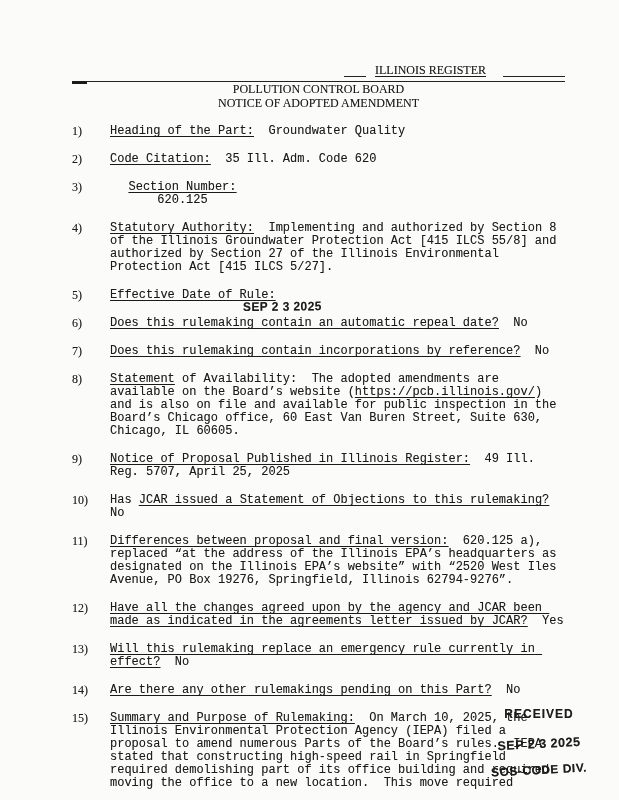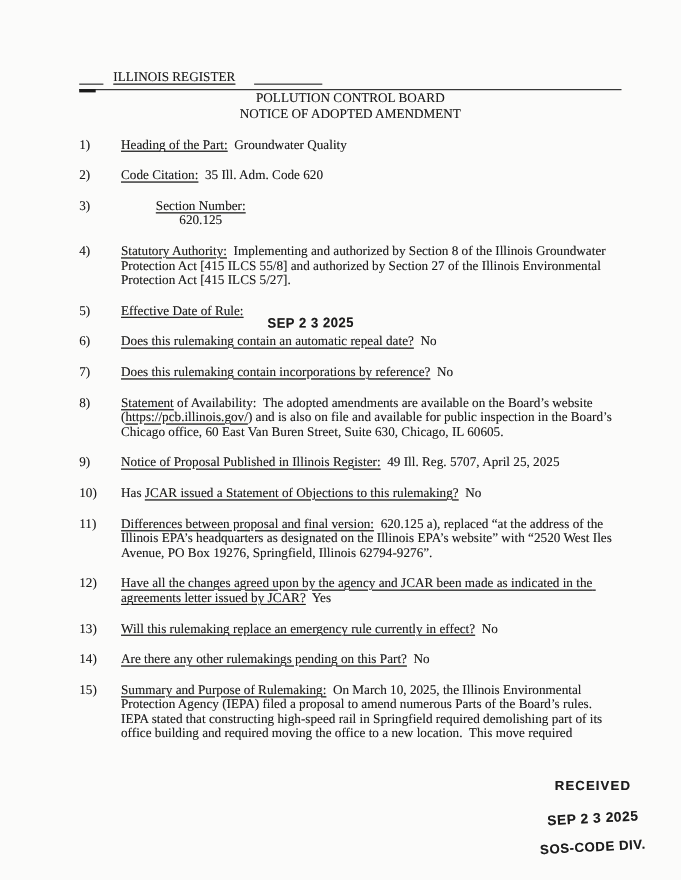--- a/index.html
+++ b/index.html
@@ -22,21 +22,21 @@
   .content {
     position: absolute;
     left: 72px;
     top: 64px;
     width: 493px;
   }
   
   .reg-line {
     position: relative;
     display: flex;
-    justify-content: flex-start;
+    justify-content: flex-end;
     align-items: flex-end;
     padding-bottom: 4px;
     border-bottom: 1.5px solid #222;
   }
   .reg-line::after {           
     content: "";
     position: absolute;
     left: 0;
     bottom: -2.5px;
     width: 15px;
@@ -66,20 +66,21 @@
     display: flex;
     margin-bottom: 15px;
   }
   .num {
     flex: 0 0 38px;
   }
   .body {
     flex: 1;
     max-width: 455px;
     white-space: pre-wrap;
+    font-family: Liberation Mono, monospace;
   }
   .cols { display: flex; white-space: normal; }
   .col1 { width: 145px; text-align: center; }
   
   .stamp {
     font-family: "Liberation Sans", sans-serif;
     font-weight: 700;
     color: #1c1c1c;
     text-shadow: 0 0 0.6px rgba(28,28,28,0.5);
   }

